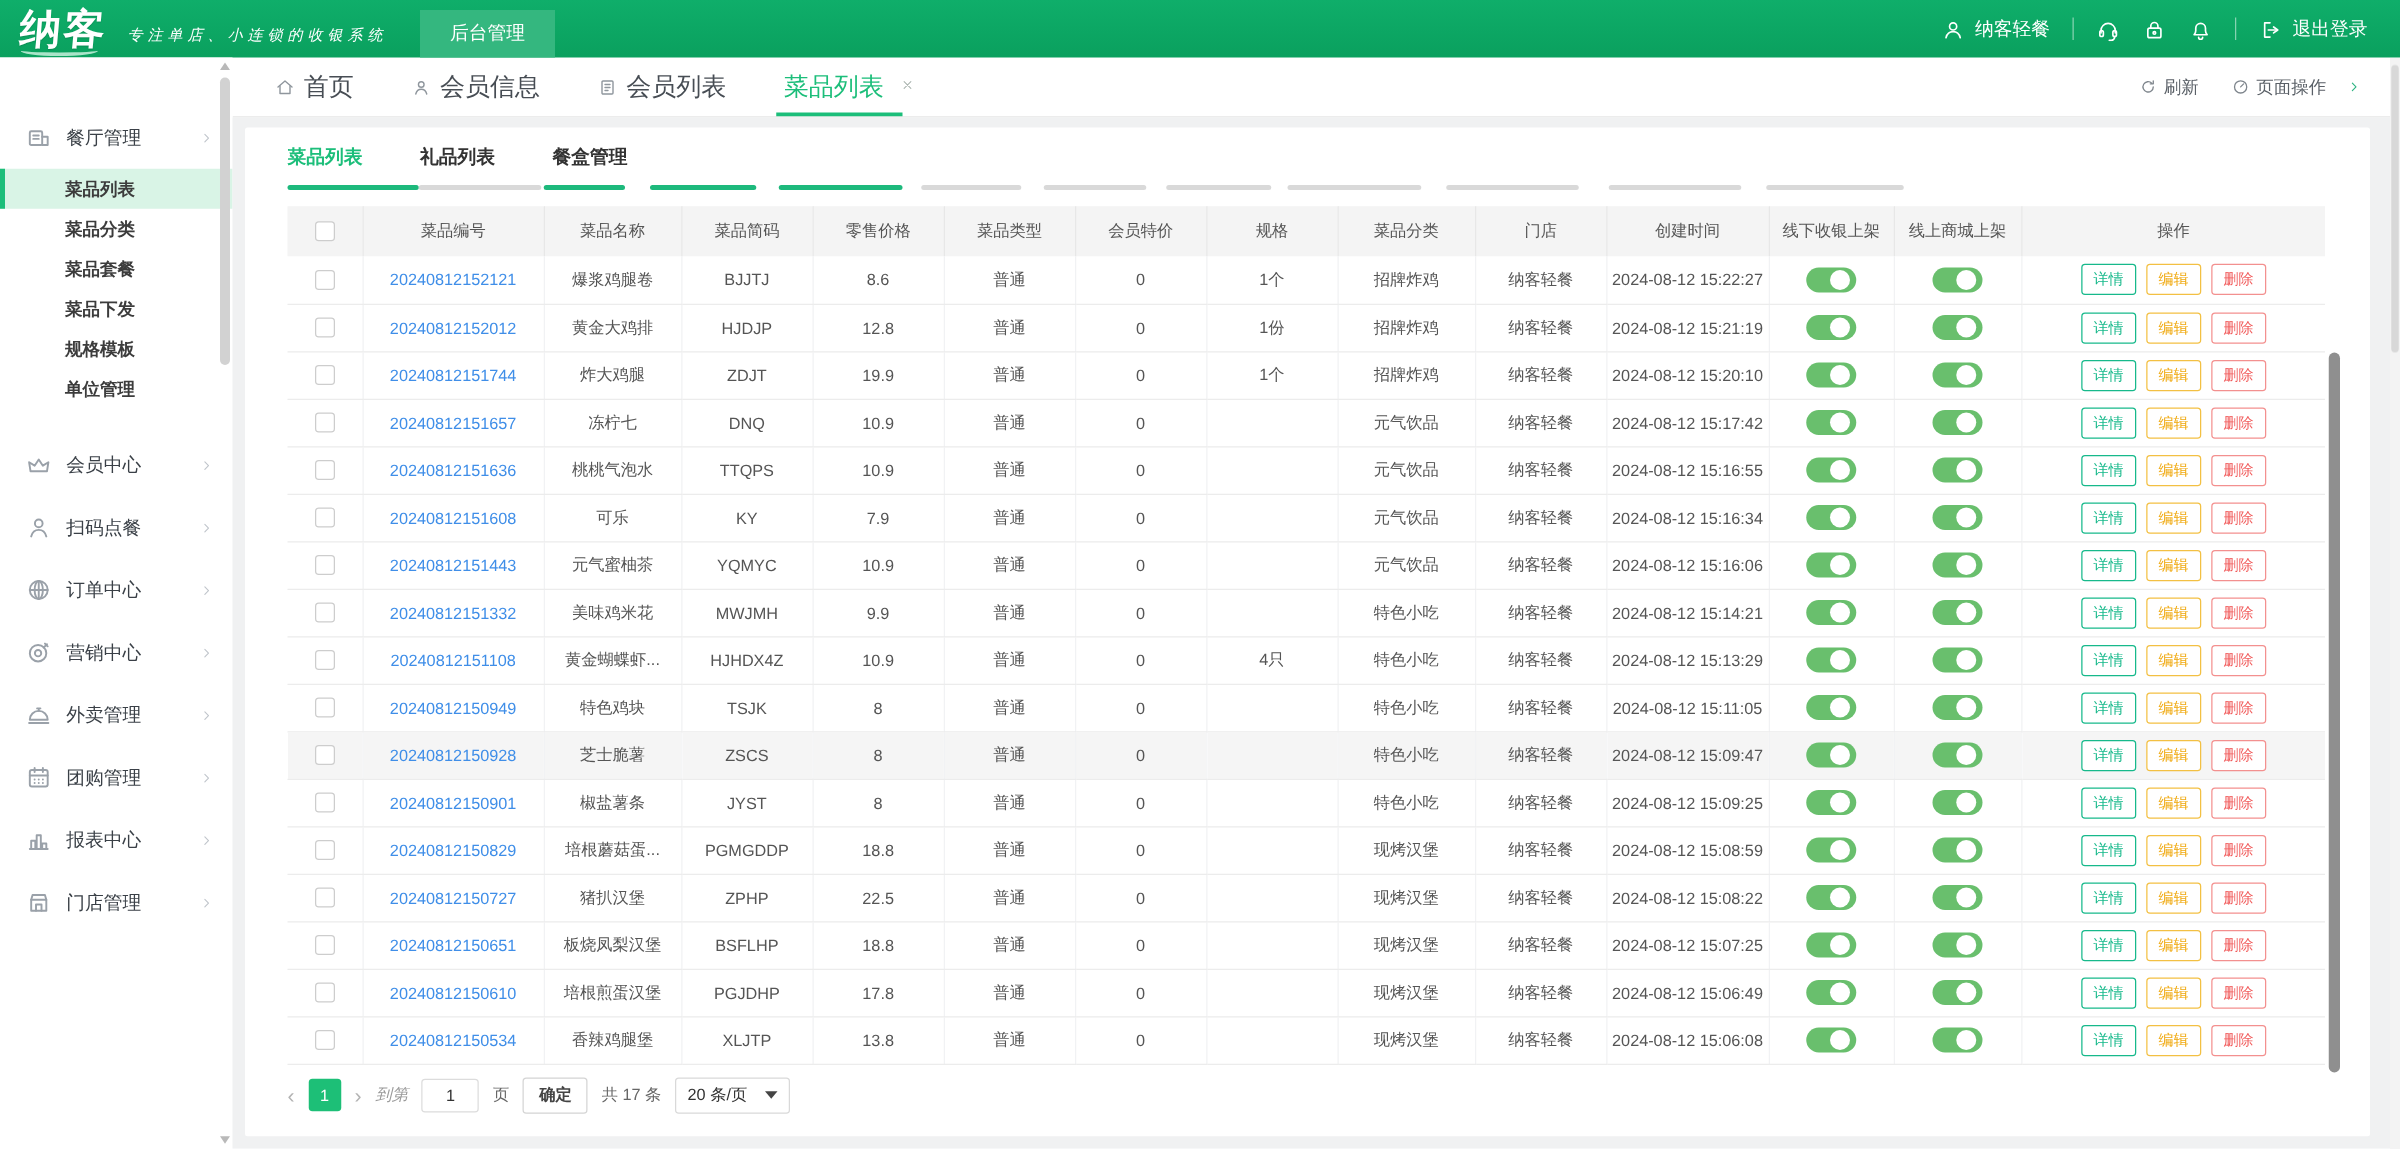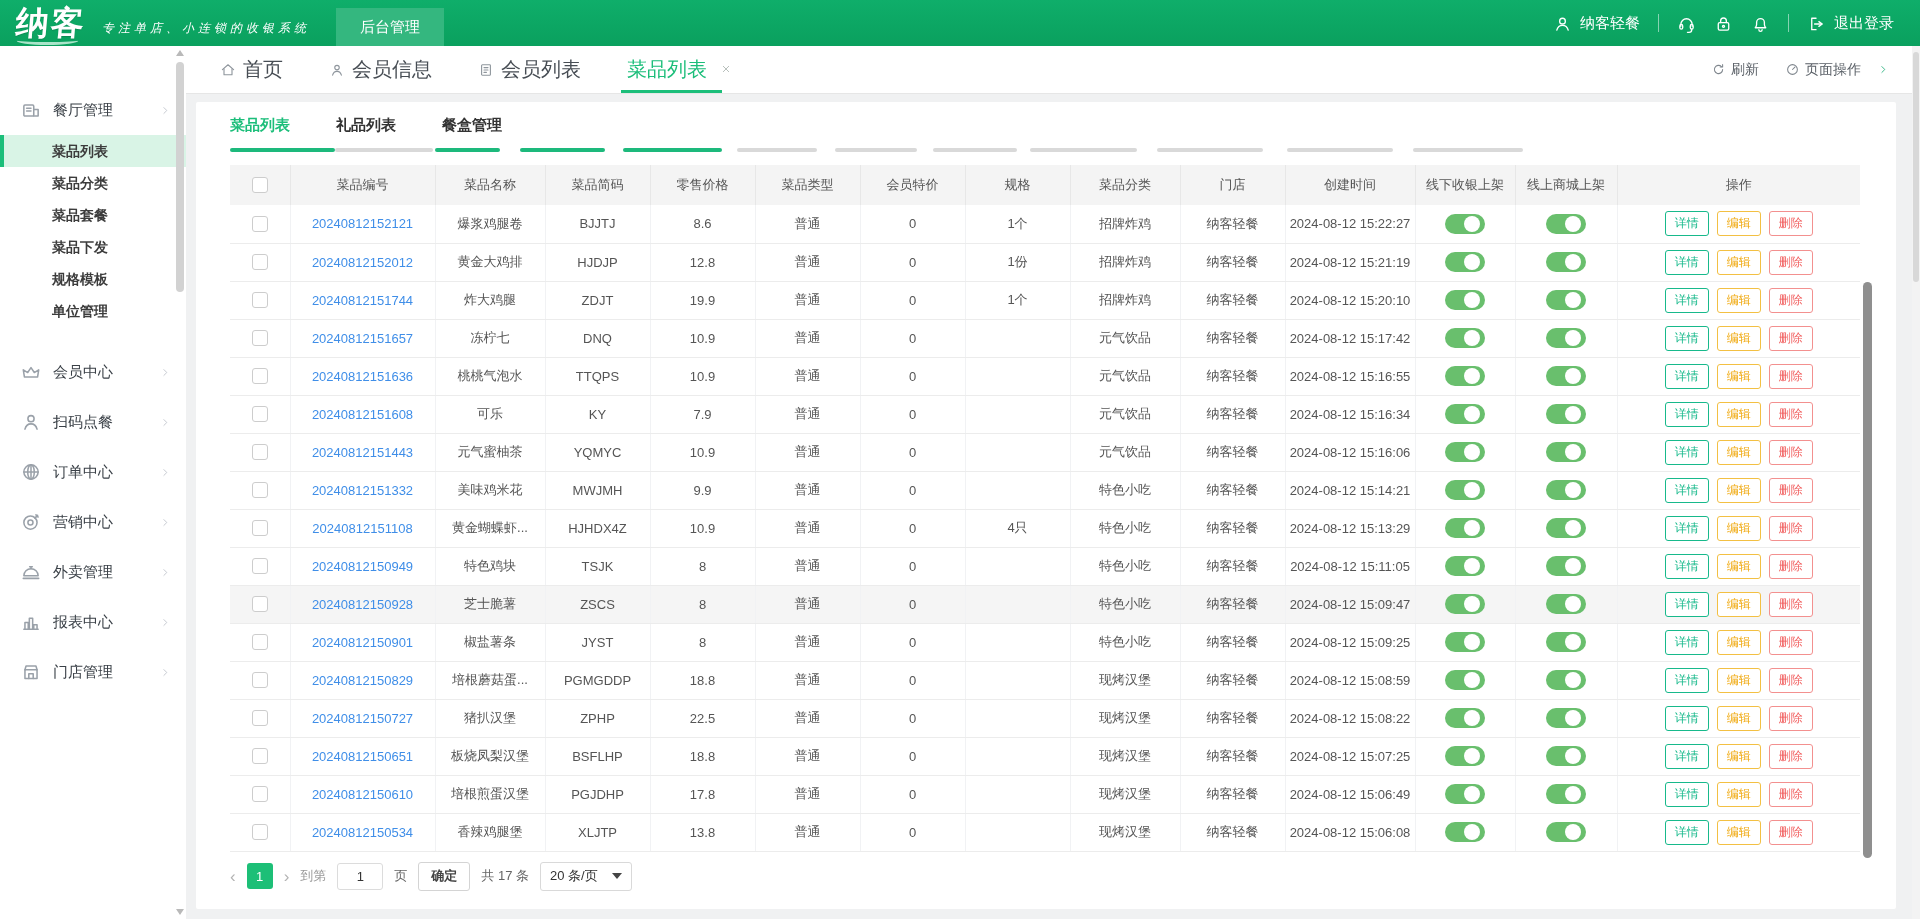--- a/index.html
+++ b/index.html
@@ -101,21 +101,21 @@
   .btn-detail { color:#17b98b; border-color:#17b98b; }
   .btn-edit   { color:#f0a90f; border-color:#f3c043;font-family:Liberation Mono, monospace; }
   .btn-del    { color:#f15b5b; border-color:#f3908f; }
 
   
   .pagination { display:flex; align-items:center; gap:11px; margin-top:10px;
     font-size:13px; color:#666; }
   .pg-arrow { color:#b3b3b3; font-size:17px; line-height:1; cursor:pointer; }
   .pg-num { width:26px; height:26px; background:#1dbf77; color:#fff; border-radius:3px;
     display:flex; align-items:center; justify-content:center; font-size:13px; cursor:pointer; }
-  .pg-goto { color:#999; }
+  .pg-goto { color:#999;font-style:italic; }
   .pg-input { width:46px; height:27px; border:1px solid #dcdcdc; border-radius:3px;
     text-align:center; font-size:13px; color:#333; outline:none;
     font-family:"Liberation Sans","DejaVu Sans",sans-serif; }
   .pg-confirm { height:29px; padding:0 12px; background:#fff; border:1px solid #d4d4d4;
     border-radius:3px; font-weight:700; font-size:13px; color:#444; cursor:pointer;
     font-family:"Liberation Sans","DejaVu Sans",sans-serif; }
   .pg-size { height:29px; min-width:92px; border:1px solid #d9d9d9; border-radius:3px;
     display:flex; align-items:center; justify-content:space-between; padding:0 9px;
     color:#333; cursor:pointer; gap:8px; }
   .caret { width:0; height:0; border-left:5px solid transparent;
@@ -264,20 +264,33 @@
             </svg></span>
           <span>外卖管理</span>
           <span class="chev">
             <svg viewBox="0 0 20 20" width="13" height="13" fill="none" stroke="currentColor" stroke-width="1.4" stroke-linecap="round" stroke-linejoin="round">
               <path d="M7.5 5.5l4.5 4.5-4.5 4.5"></path>
             </svg>
           </span>
         </div>
         <div class="side-item">
           <span class="s-ico"><svg viewBox="0 0 20 20" width="22" height="22" fill="none" stroke="currentColor" stroke-width="1.4" stroke-linecap="round" stroke-linejoin="round">
+              <rect x="3.5" y="4.5" width="13" height="12" rx="1.5"></rect>
+              <path d="M3.5 8.5h13M7 3v3M13 3v3"></path>
+              <path d="M7 11.5h.01M10 11.5h.01M13 11.5h.01M7 14h.01M10 14h.01M13 14h.01"></path>
+            </svg></span>
+          <span>团购管理</span>
+          <span class="chev">
+            <svg viewBox="0 0 20 20" width="13" height="13" fill="none" stroke="currentColor" stroke-width="1.4" stroke-linecap="round" stroke-linejoin="round">
+              <path d="M7.5 5.5l4.5 4.5-4.5 4.5"></path>
+            </svg>
+          </span>
+        </div>
+        <div class="side-item">
+          <span class="s-ico"><svg viewBox="0 0 20 20" width="22" height="22" fill="none" stroke="currentColor" stroke-width="1.4" stroke-linecap="round" stroke-linejoin="round">
               <path d="M4.5 16.5v-6h3v6M8.5 16.5v-10h3v10M12.5 16.5v-4h3v4"></path>
               <path d="M3.5 16.5h13"></path>
             </svg></span>
           <span>报表中心</span>
           <span class="chev">
             <svg viewBox="0 0 20 20" width="13" height="13" fill="none" stroke="currentColor" stroke-width="1.4" stroke-linecap="round" stroke-linejoin="round">
               <path d="M7.5 5.5l4.5 4.5-4.5 4.5"></path>
             </svg>
           </span>
         </div>

